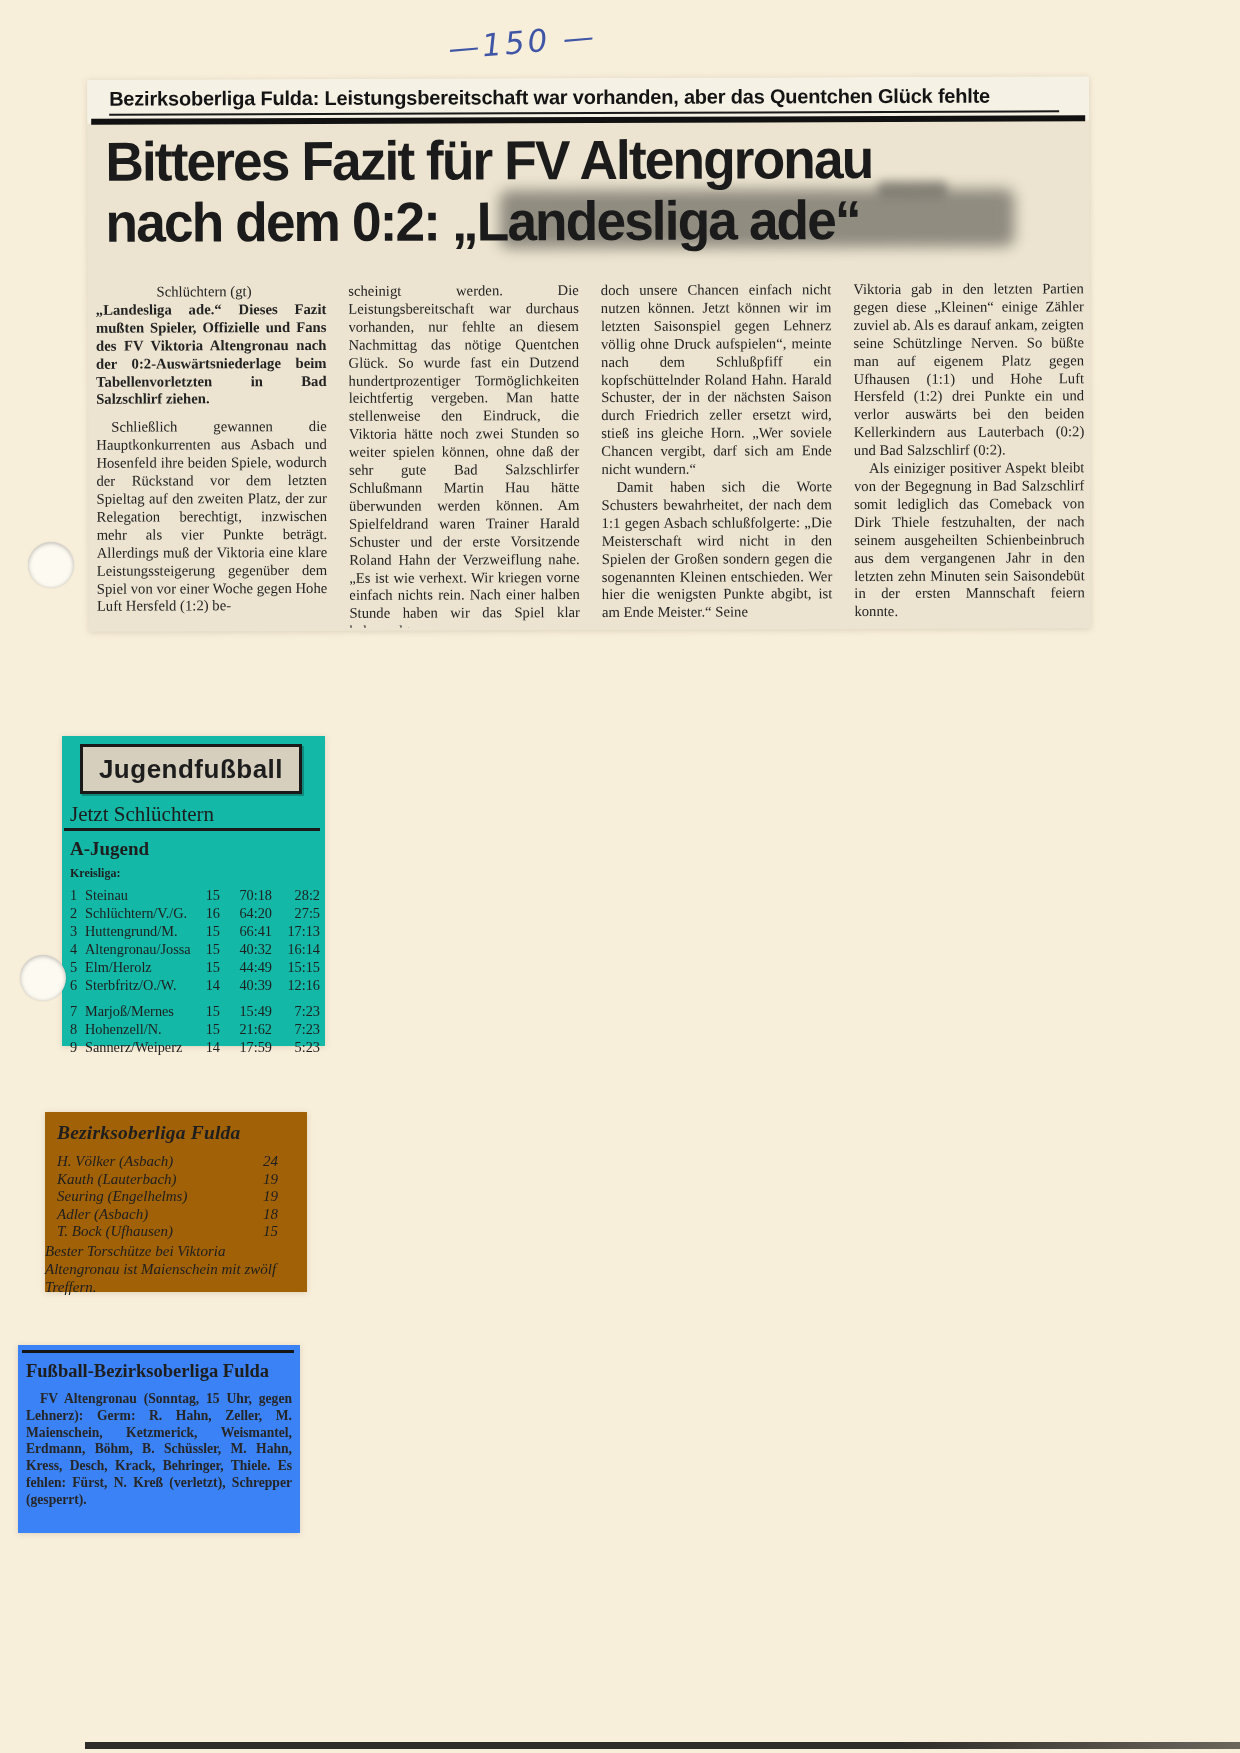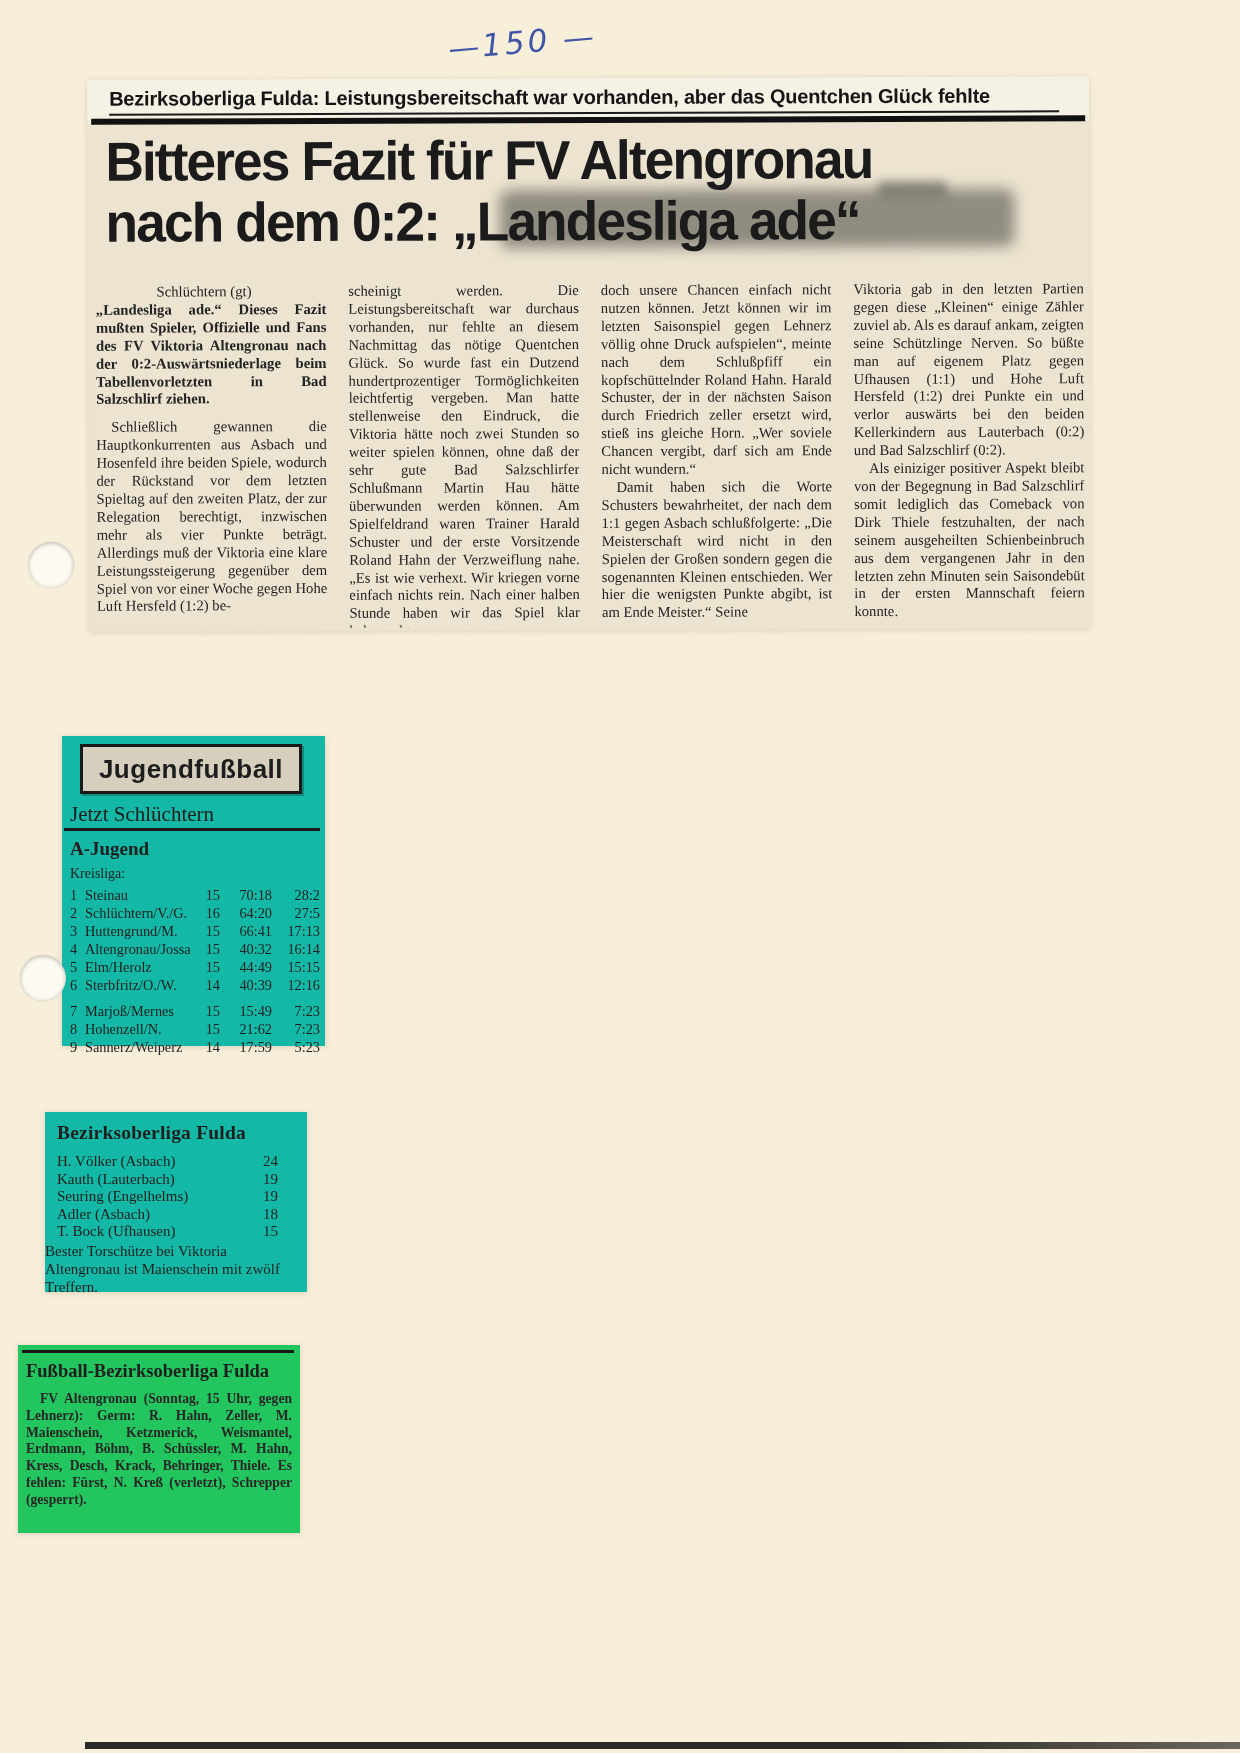--- a/index.html
+++ b/index.html
@@ -59,41 +59,41 @@
     position:absolute;left:18px;top:8px;width:222px;height:50px;
     background:#d6cfbd;border:3px solid #191919;box-sizing:border-box;
     display:flex;align-items:center;justify-content:center;
     font-family:"Liberation Sans",sans-serif;font-weight:bold;
     font-size:26px;letter-spacing:.5px;color:#1d1d1d;
     box-shadow:2px 2px 0 rgba(0,0,0,.25);
   }
   .youth-region{position:absolute;left:8px;top:66px;font-size:21px;color:#1c1c1c;}
   .youth-rule{position:absolute;left:2px;top:92px;width:256px;height:3px;background:#1a1a1a;}
   .youth-section{position:absolute;left:8px;top:102px;font-weight:bold;font-size:19px;}
-  .youth-league{position:absolute;left:8px;top:130px;font-weight:normal;font-size:14px;}
+  .youth-league{position:absolute;left:8px;top:130px;font-weight:bold;font-size:12px;}
   .standings{position:absolute;left:8px;top:150px;width:250px;font-size:14.3px;}
   .standings-bottom{top:266px;}
   .s-row{display:flex;height:18px;line-height:18px;}
   .s-rank{width:15px;}
   .s-team{flex:1;white-space:nowrap;overflow:hidden;}
   .s-games{width:26px;text-align:right;}
   .s-goals{width:52px;text-align:right;}
   .s-pts{width:48px;text-align:right;}
 
   
-  #clip-scorers{left:45px;top:1112px;width:262px;height:180px;background:#14b8a6;}
+  #clip-scorers{left:45px;top:1112px;width:262px;height:180px;background:#a16207;font-style:italic;}
   .scorers-title{position:absolute;left:12px;top:10px;font-weight:bold;font-size:19.5px;letter-spacing:.2px;}
   .scorer-rows{position:absolute;left:12px;top:41px;width:236px;font-size:15px;}
   .sc-row{display:flex;height:17.6px;line-height:17.6px;}
   .sc-name{flex:1;}
   .sc-goals{width:30px;text-align:left;}
   .scorers-note{position:absolute;left:0;top:130px;width:240px;font-size:15px;line-height:18px;}
 
   
-  #clip-lineup{left:18px;top:1345px;width:282px;height:188px;background:#22c55e;}
+  #clip-lineup{left:18px;top:1345px;width:282px;height:188px;background:#3b82f6;}
   .lineup-rule{position:absolute;left:4px;top:5px;width:272px;height:3px;background:#161616;}
   .lineup-title{position:absolute;left:8px;top:16px;font-weight:bold;font-size:18.5px;}
   .lineup-text{
     position:absolute;left:8px;top:46px;width:266px;
     font-weight:bold;font-size:13.6px;line-height:16.8px;
     text-align:justify;text-indent:14px;color:#262626;
   }
 
   
   .punch{

